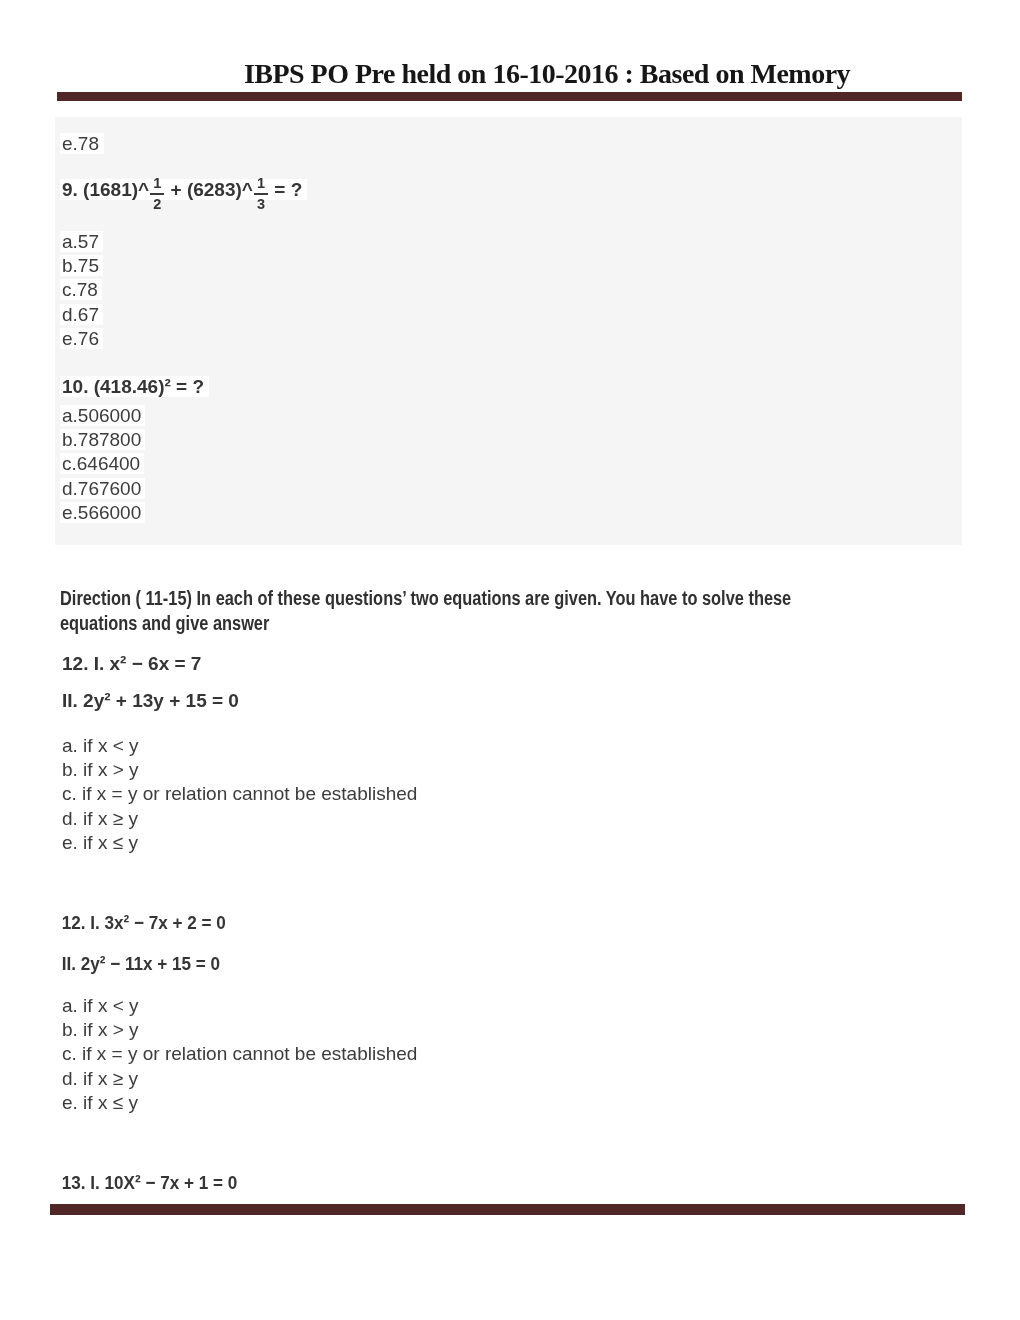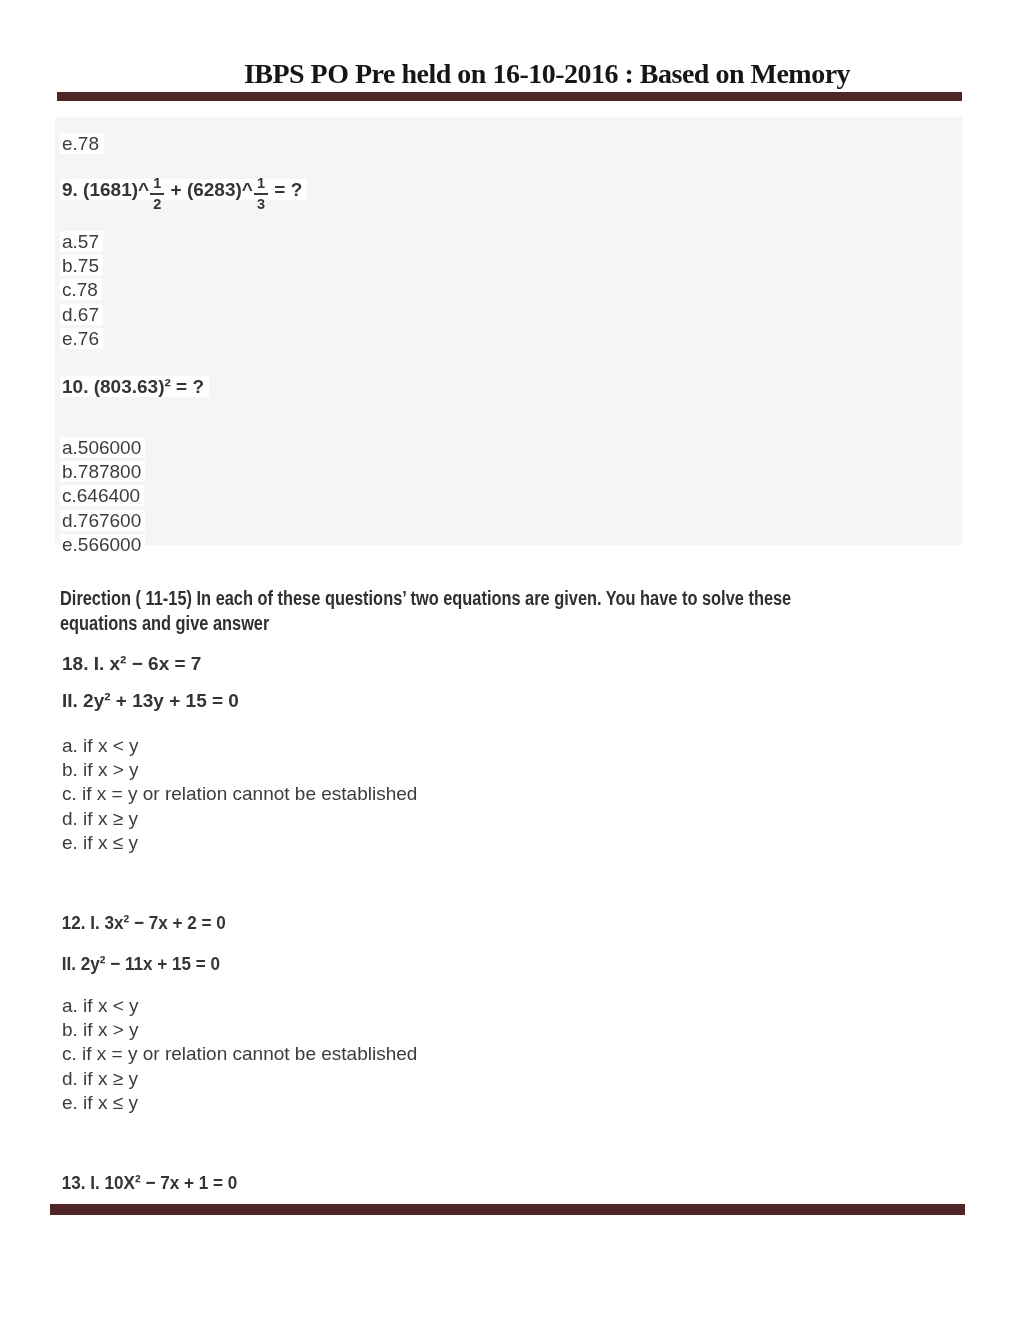--- a/index.html
+++ b/index.html
@@ -102,34 +102,34 @@
 <div class="line bold q9line" style="top:176px"><span class="hl"><span>9. (1681)^</span><span class="frac"><span class="num">1</span><span class="den">2</span></span><span> + (6283)^</span><span class="frac"><span class="num">1</span><span class="den">3</span></span><span> = ?</span></span></div>
 
 <div class="line opts" style="top:230px">
   <div><span class="hl">a.57</span></div>
   <div><span class="hl">b.75</span></div>
   <div><span class="hl">c.78</span></div>
   <div><span class="hl">d.67</span></div>
   <div><span class="hl">e.76</span></div>
 </div>
 
-<div class="line bold" style="top:375px"><span class="hl">10. (803.63)² = ?</span></div>
+<div class="line bold" style="top:375px"><span class="hl">10. (418.46)² = ?</span></div>
 
-<div class="line opts" style="top:436px">
+<div class="line opts" style="top:404px">
   <div><span class="hl">a.506000</span></div>
   <div><span class="hl">b.787800</span></div>
   <div><span class="hl">c.646400</span></div>
   <div><span class="hl">d.767600</span></div>
   <div><span class="hl">e.566000</span></div>
 </div>
 
 <div class="line dir" style="top:586px"><span>Direction ( 11-15) In each of these questions’ two equations are given. You have to solve these</span></div>
 <div class="line dir" style="top:611px"><span>equations and give answer</span></div>
 
-<div class="line bold" style="top:652px"><span class="hl">18. I. x² − 6x = 7</span></div>
+<div class="line bold" style="top:652px"><span class="hl">12. I. x² − 6x = 7</span></div>
 <div class="line bold" style="top:689px"><span class="hl">II. 2y² + 13y + 15 = 0</span></div>
 
 <div class="line opts" style="top:734px">
   <div><span class="hl">a. if x &lt; y</span></div>
   <div><span class="hl">b. if x &gt; y</span></div>
   <div><span class="hl">c. if x = y or relation cannot be established</span></div>
   <div><span class="hl">d. if x ≥ y</span></div>
   <div><span class="hl">e. if x ≤ y</span></div>
 </div>
 

